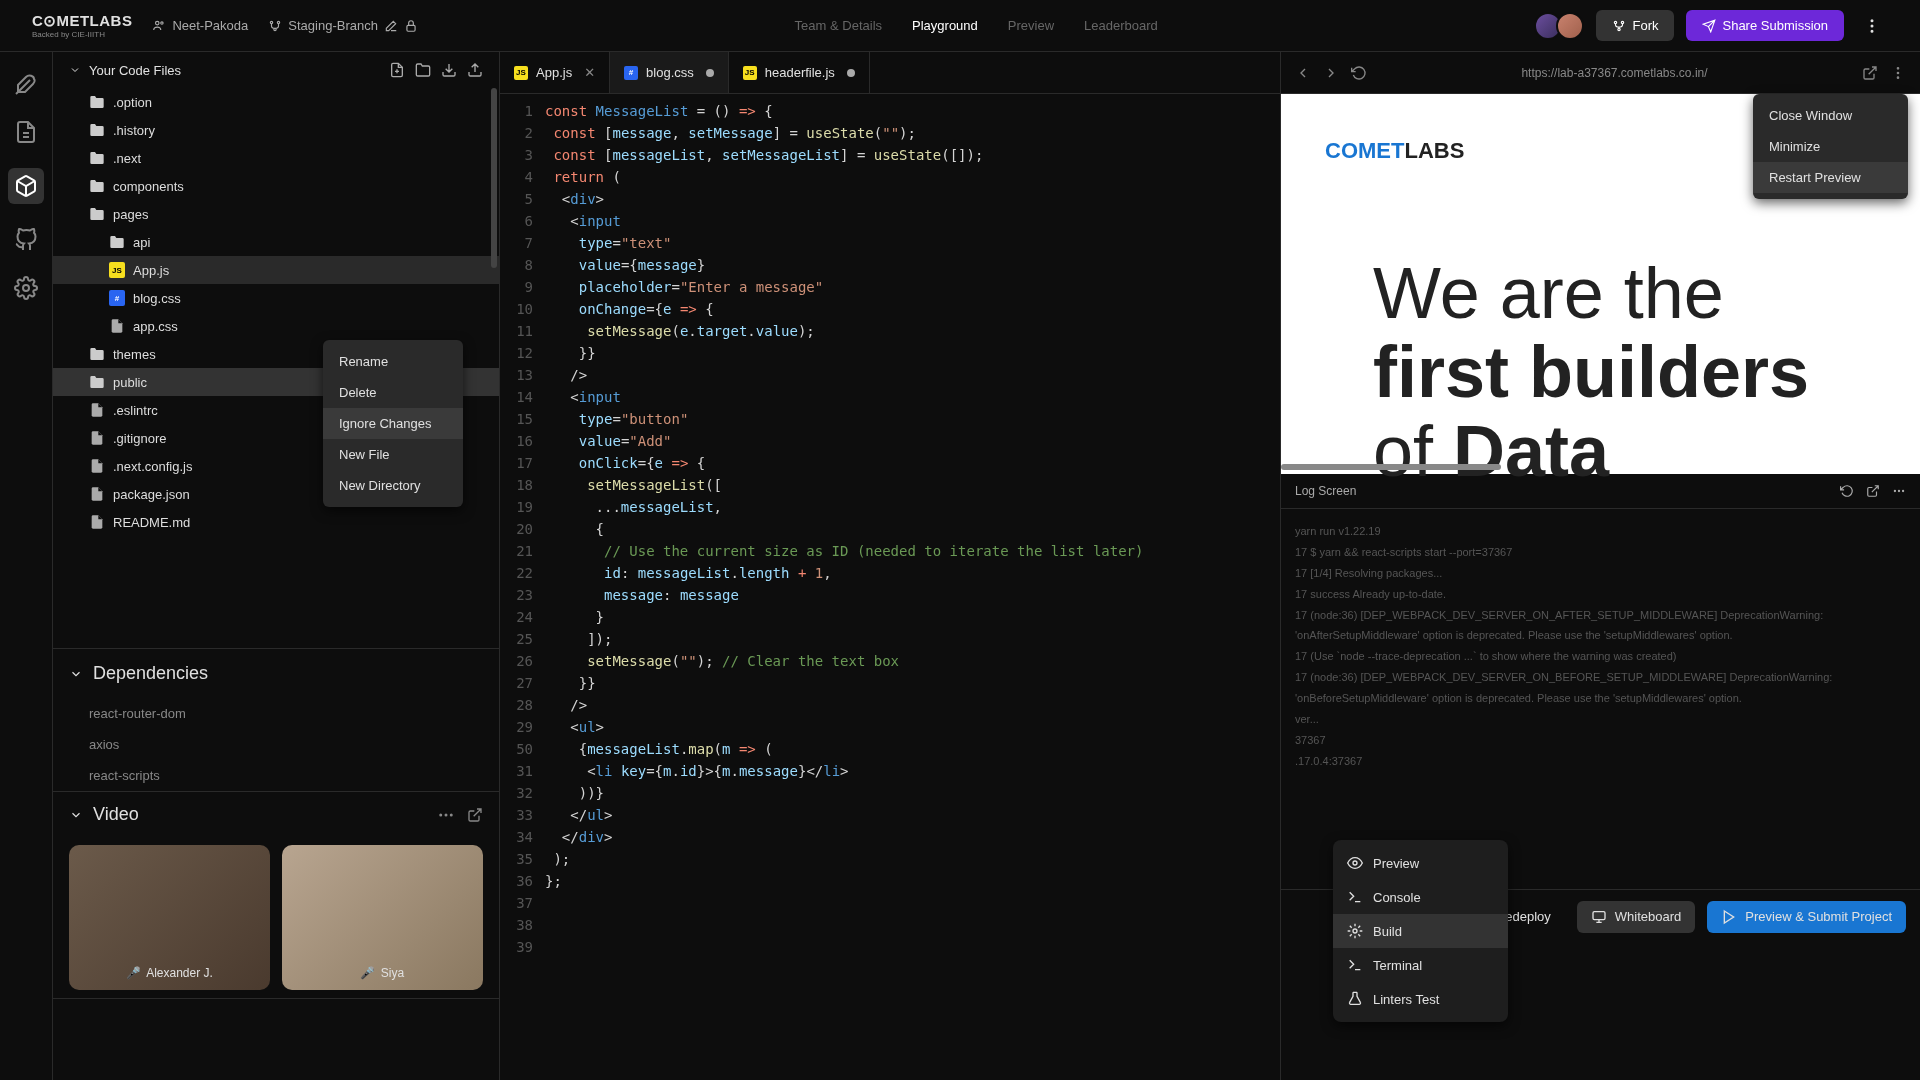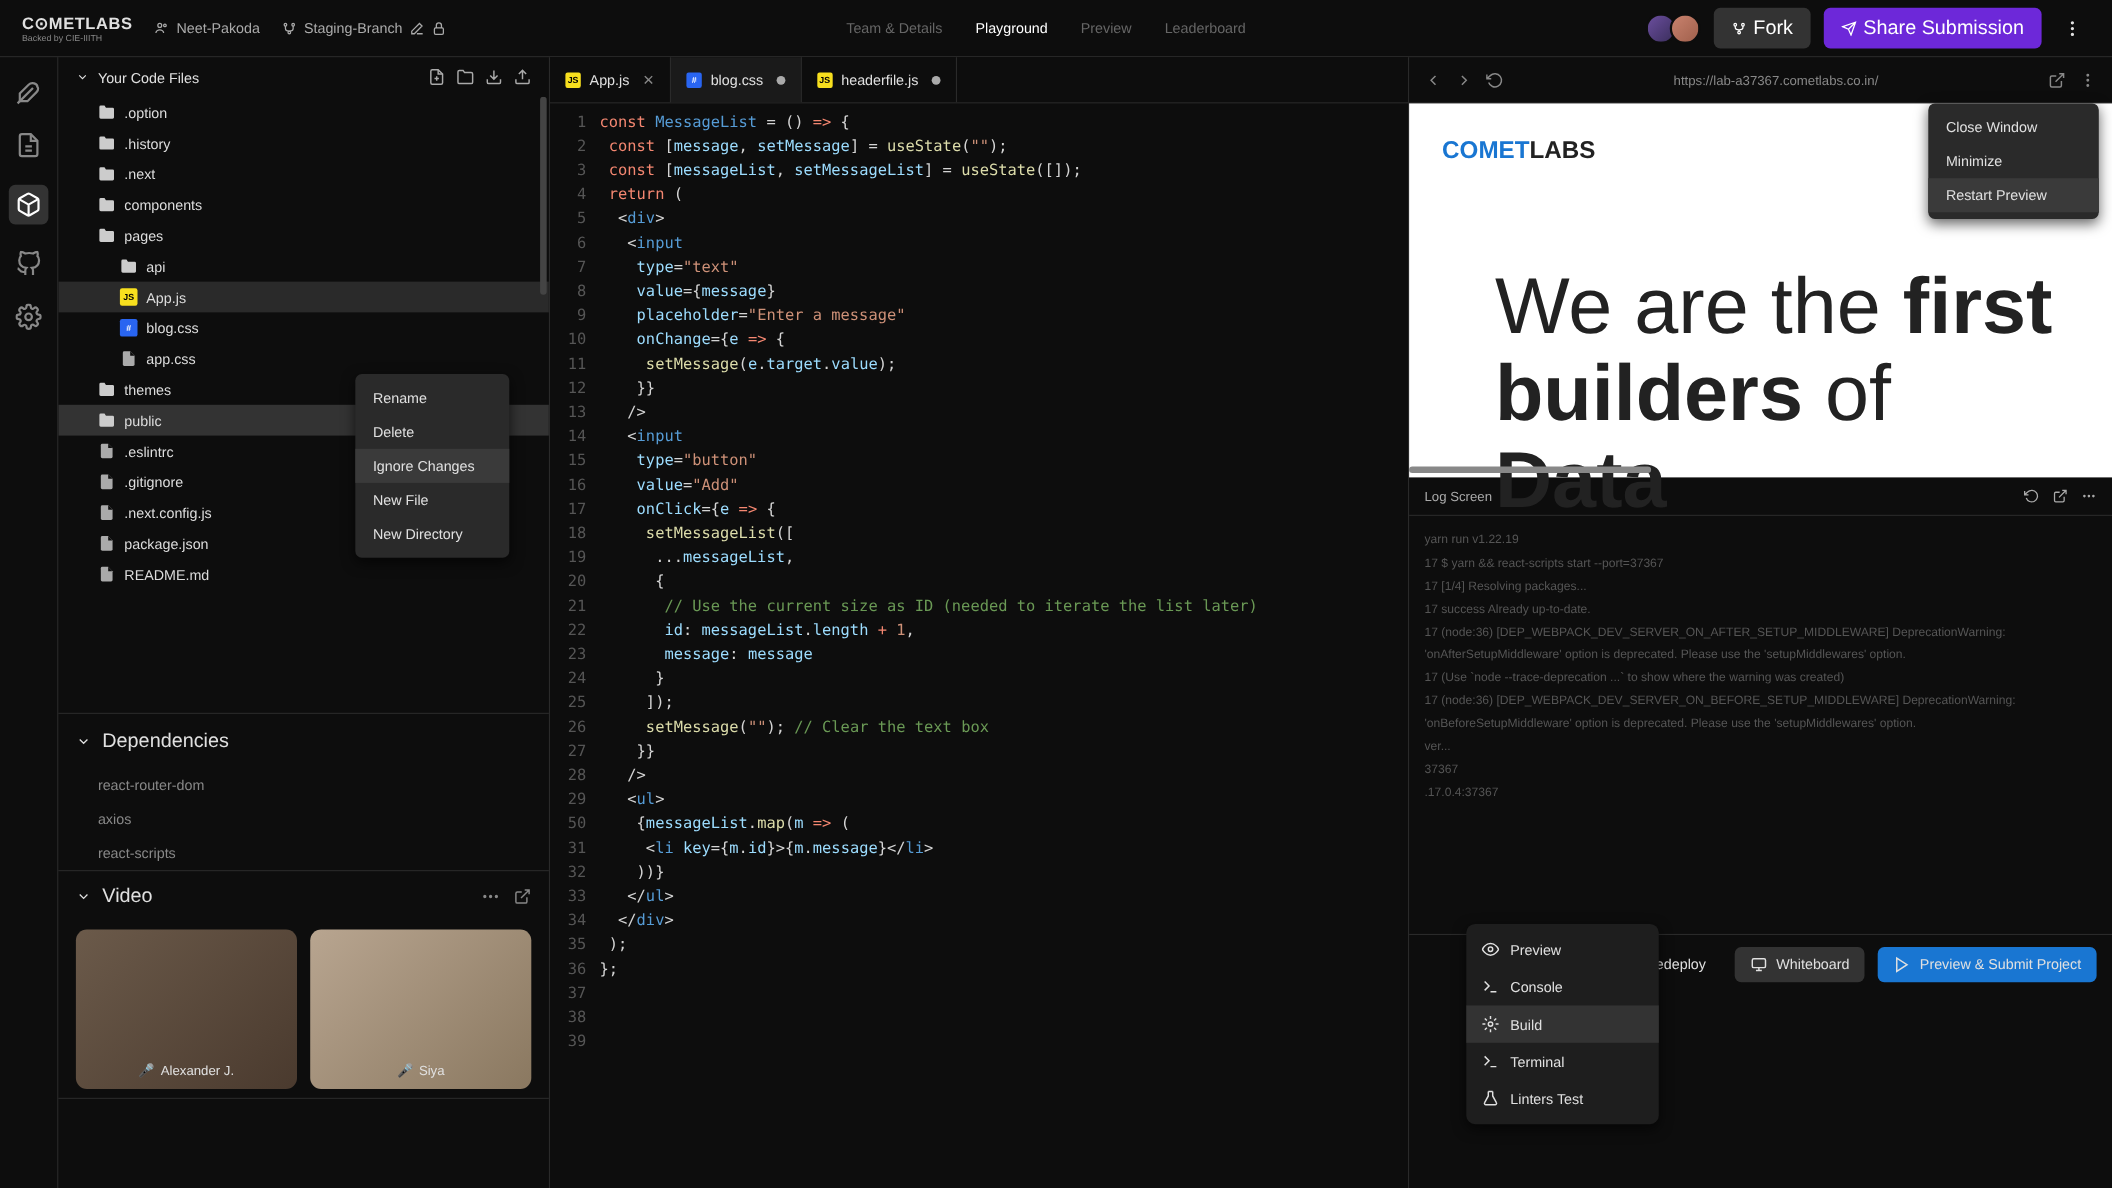--- a/index.html
+++ b/index.html
@@ -1,33 +1,33 @@
 <!DOCTYPE html>
 <html><head>
 <meta charset="utf-8">
 <style>
 * { margin: 0; padding: 0; box-sizing: border-box; }
 body { font-family: -apple-system, BlinkMacSystemFont, 'Segoe UI', sans-serif; background: #0d0d0d; color: #e0e0e0; width: 1920px; height: 1080px; overflow: hidden; font-size: 13px; }
 
-.topbar { height: 52px; display: flex; align-items: center; padding: 0 20px; border-bottom: 1px solid #2a2a2a; justify-content: space-between; }
+.topbar { height: 52px; display: flex; align-items: center; padding: 0 32px; border-bottom: 1px solid #2a2a2a; justify-content: space-between; }
 .topbar-left { display: flex; align-items: center; gap: 20px; }
 .logo { display: flex; flex-direction: column; }
 .logo-main { font-size: 15px; font-weight: 600; letter-spacing: 0.5px; }
 .logo-sub { font-size: 8px; color: #888; }
 .team-info { display: flex; align-items: center; gap: 6px; color: #aaa; font-size: 13px; }
 .team-info svg { width: 14px; height: 14px; }
 .topbar-center { display: flex; gap: 30px; }
 .nav-item { color: #666; cursor: pointer; }
 .nav-item.active { color: #fff; font-weight: 500; }
 .topbar-right { display: flex; align-items: center; gap: 12px; }
 .avatars { display: flex; }
 .avatar-circle { width: 28px; height: 28px; border-radius: 50%; border: 2px solid #0d0d0d; margin-left: -6px; }
 .avatar-circle:first-child { margin-left: 0; background: linear-gradient(135deg, #6b4e9e, #3a2e5c); }
 .avatar-circle:nth-child(2) { background: linear-gradient(135deg, #c9826e, #a0604c); }
-.btn { padding: 8px 16px; border-radius: 6px; border: none; font-size: 18px; display: flex; align-items: center; gap: 6px; cursor: pointer; }
+.btn { padding: 8px 16px; border-radius: 6px; border: none; font-size: 13px; display: flex; align-items: center; gap: 6px; cursor: pointer; }
 .btn-dark { background: #333; color: #fff; }
 .btn-blue { background: #6d28d9; color: #fff; }
 .icon-btn { width: 32px; height: 32px; display: flex; align-items: center; justify-content: center; cursor: pointer; border-radius: 4px; }
 
 .main { display: flex; height: calc(100% - 52px); }
 .leftbar { width: 53px; border-right: 1px solid #2a2a2a; display: flex; flex-direction: column; align-items: center; padding-top: 20px; gap: 24px; }
 .leftbar-icon { width: 24px; height: 24px; color: #888; cursor: pointer; display: flex; align-items: center; justify-content: center; }
 .leftbar-icon.active { background: #333; border-radius: 6px; padding: 6px; width: 36px; height: 36px; color: #fff; }
 
 .sidebar { width: 447px; border-right: 1px solid #2a2a2a; display: flex; flex-direction: column; }
@@ -85,21 +85,21 @@
 .c-orange { color: #ce9178; }
 .c-blue { color: #569cd6; }
 .c-lblue { color: #9cdcfe; }
 .c-yellow { color: #dcdcaa; }
 .c-green { color: #6a9955; }
 .c-white { color: #d4d4d4; }
 
 .preview-area { width: 640px; border-left: 1px solid #2a2a2a; display: flex; flex-direction: column; position: relative; }
 .preview-toolbar { display: flex; align-items: center; padding: 8px 14px; gap: 12px; height: 42px; border-bottom: 1px solid #2a2a2a; }
 .url-bar { flex: 1; text-align: center; color: #888; font-size: 12px; }
-.preview-content { background: #fff; height: 340px; padding: 30px; position: relative; }
+.preview-content { background: #fff; height: 380px; padding: 44px; position: relative; }
 .preview-logo { font-size: 22px; font-weight: 700; }
 .preview-logo .blue { color: #1976d2; }
 .preview-text { font-size: 72px; line-height: 1.1; color: #222; margin-top: 90px; font-family: 'Helvetica', sans-serif; margin-left: 48px; }
 .preview-text .bold { font-weight: 800; }
 .preview-scrollbar { position: absolute; bottom: 4px; left: 0; height: 6px; width: 220px; background: #888; border-radius: 3px; }
 
 .preview-menu { position: absolute; right: 12px; top: 42px; background: #2a2a2a; border-radius: 6px; padding: 6px 0; width: 155px; z-index: 100; box-shadow: 0 4px 12px rgba(0,0,0,0.6); }
 
 .log-header { display: flex; align-items: center; justify-content: space-between; padding: 10px 14px; border-bottom: 1px solid #2a2a2a; font-size: 12px; color: #aaa; }
 .logs { padding: 12px 14px; font-size: 11px; color: #555; line-height: 1.9; height: 380px; overflow: hidden; }

